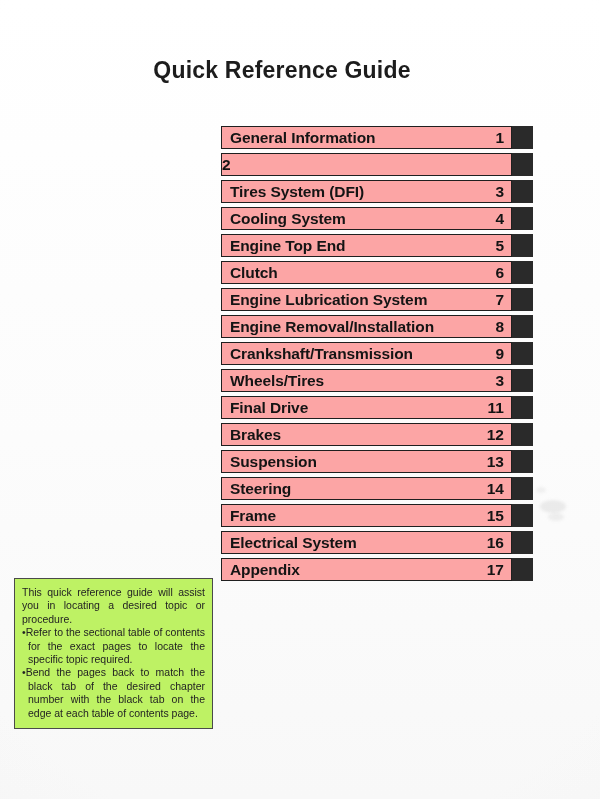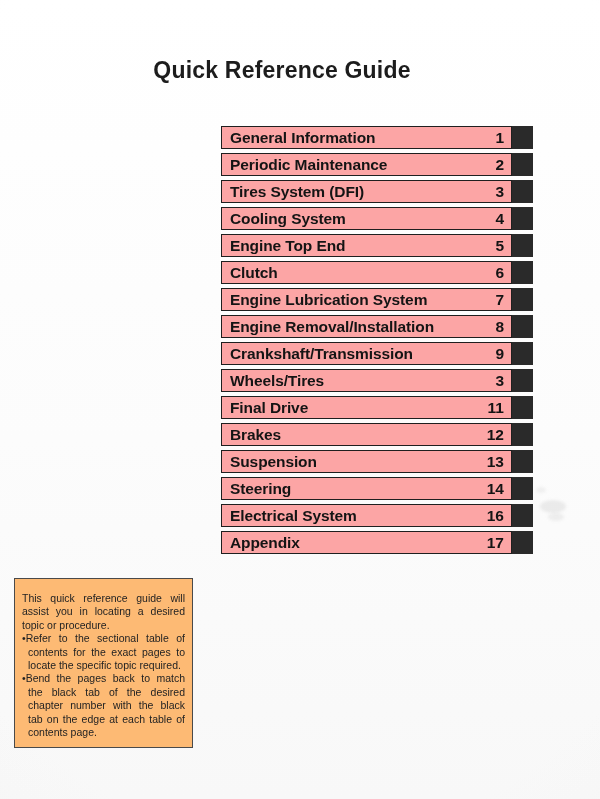--- a/index.html
+++ b/index.html
@@ -89,25 +89,25 @@
     width: 21px;
     height: 23px;
     background: #2a2a2a;
   }
 
   
   .footnote {
     position: absolute;
     left: 14px;
     top: 578px;
-    width: 179px;
+    width: 199px;
     box-sizing: border-box;
     border: 1.3px solid #4a4a4a;
-    background: #fdba74;
-    padding: 13px 7px 8px 7px;
+    background: #bef264;
+    padding: 7px 7px 8px 7px;
   }
   .footnote p {
     margin: 0;
     font-size: 10.5px;
     line-height: 13.4px;
     color: #232323;
     text-align: justify;
   }
   .footnote p.bullet {
     padding-left: 6px;
@@ -138,21 +138,20 @@
 <div class="chapter-list">
     <div class="chapter-row">
       <div class="chapter-box">
         <span class="chapter-label">General Information</span>
         <span class="chapter-number">1</span>
       </div>
       <div class="chapter-tab"></div>
     </div>
     <div class="chapter-row">
       <div class="chapter-box">
-        <span class="chapter-label">Periodic Maintenance</span>
         <span class="chapter-number">2</span>
       </div>
       <div class="chapter-tab"></div>
     </div>
     <div class="chapter-row">
       <div class="chapter-box">
         <span class="chapter-label">Tires System (DFI)</span>
         <span class="chapter-number">3</span>
       </div>
       <div class="chapter-tab"></div>
@@ -224,20 +223,27 @@
       <div class="chapter-box">
         <span class="chapter-label">Suspension</span>
         <span class="chapter-number">13</span>
       </div>
       <div class="chapter-tab"></div>
     </div>
     <div class="chapter-row">
       <div class="chapter-box">
         <span class="chapter-label">Steering</span>
         <span class="chapter-number">14</span>
+      </div>
+      <div class="chapter-tab"></div>
+    </div>
+    <div class="chapter-row">
+      <div class="chapter-box">
+        <span class="chapter-label">Frame</span>
+        <span class="chapter-number">15</span>
       </div>
       <div class="chapter-tab"></div>
     </div>
     <div class="chapter-row">
       <div class="chapter-box">
         <span class="chapter-label">Electrical System</span>
         <span class="chapter-number">16</span>
       </div>
       <div class="chapter-tab"></div>
     </div>

